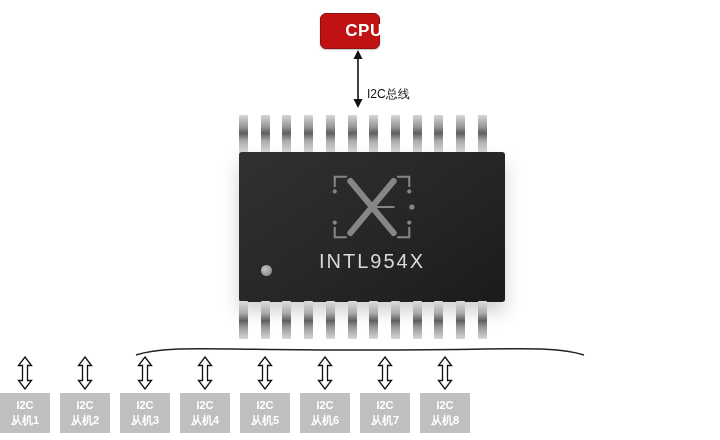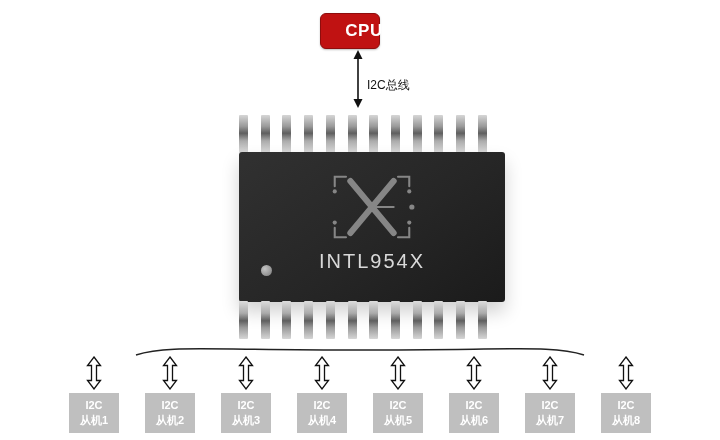--- a/index.html
+++ b/index.html
@@ -8,21 +8,21 @@
 
   
   .cpu-box { position:absolute; left:320px; top:13px; width:60px; height:36px;
     background:var(--cpu-bg,#c01212); border:1px solid #8e0d0d; border-radius:6px;
     display:flex; align-items:center; justify-content:center;
     color:#fff; font-weight:bold; font-size:17px; letter-spacing:.5px;
     box-shadow:0 1px 2px rgba(0,0,0,.25);padding-left:28px; }
 
   
   .bus-arrow { position:absolute; left:350px; top:50px; }
-  .bus-label { position:absolute; left:367px; top:77px; font-size:12px; color:#111; }
+  .bus-label { position:absolute; left:367px; top:86px; font-size:12px; color:#111; }
 
   
   .chip { position:absolute; left:230px; top:115px; width:266px; height:224px; }
   .pins { position:absolute; left:0; width:100%; height:38px; display:flex;
     justify-content:space-between; padding:0 9px; }
   .pins-top { top:0; }
   .pins-bottom { bottom:0; }
   .pin { width:9px; height:100%; border-radius:1px;
     background:linear-gradient(to bottom,#d6d6d6,#9a9a9a 30%,#5f5f5f 48%,#ababab 68%,#dcdcdc); }
   .pins-bottom .pin {
@@ -34,21 +34,21 @@
   .chip-label { position:absolute; left:0; right:0; top:98px; text-align:center;
     font-size:20px; letter-spacing:2px; color:var(--chip-text,#d9d9d9); }
   .pin1-dot { position:absolute; left:22px; bottom:26px; width:11px; height:11px;
     border-radius:50%; background:radial-gradient(circle at 35% 35%, #c4c4c4, #7b7b7b); }
 
   
   .fan-line { position:absolute; left:130px; top:342px; }
 
   
   .slaves { position:absolute; left:0; top:356px; width:720px;
-    display:flex; justify-content:center; gap:26px; }
+    display:flex; gap:10px; }
   .slave { display:flex; flex-direction:column; align-items:center; width:50px; }
   .slave-box { margin-top:3px; width:50px; height:40px;
     background:var(--slave-bg,#bfbfbf); color:var(--slave-text,#fff);
     font-size:11px; font-weight:bold; line-height:1.35; text-align:center;
     display:flex; flex-direction:column; align-items:center; justify-content:center; }
 </style>
 </head>
 <body>
 
 <div class="canvas">

